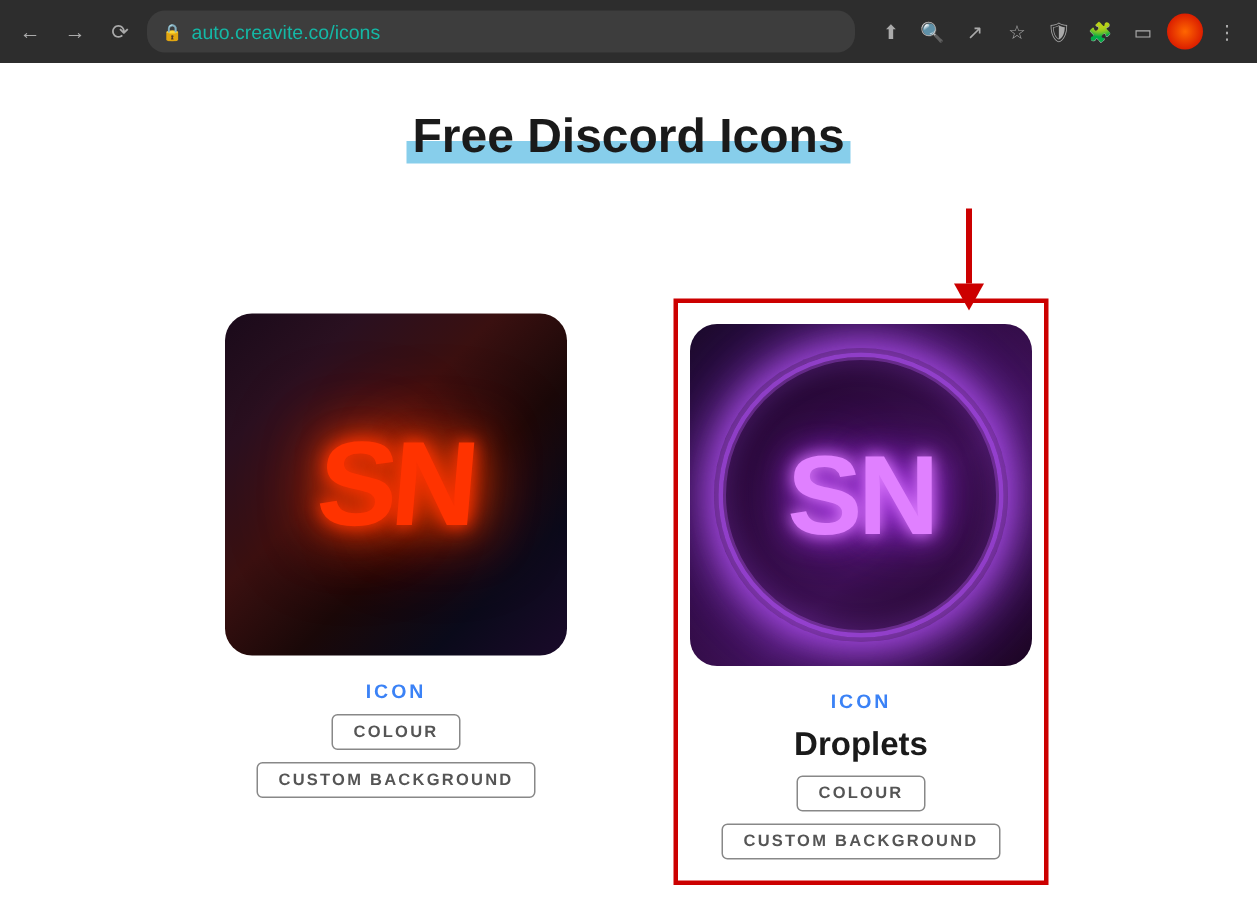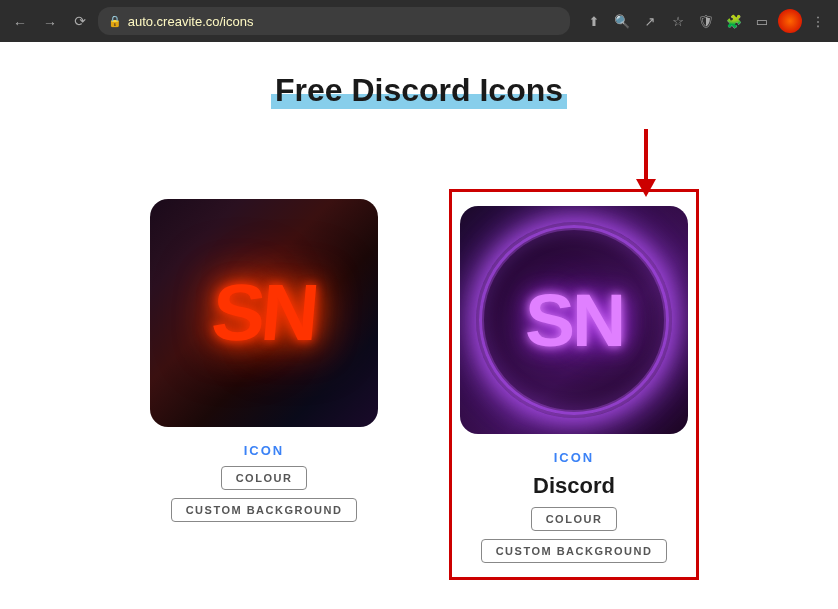--- a/index.html
+++ b/index.html
@@ -44,21 +44,21 @@
       padding: 0 10px;
       gap: 6px;
     }
 
     .lock-icon {
       color: #aaa;
       font-size: 11px;
     }
 
     .address-text {
-      color: #fef9c3;
+      color: #14b8a6;
       font-size: 13px;
     }
 
     .toolbar-icons {
       display: flex;
       align-items: center;
       gap: 4px;
       margin-left: 6px;
     }
 
@@ -90,21 +90,21 @@
       display: flex;
       flex-direction: column;
       align-items: center;
       padding: 30px 20px 40px;
     }
 
     .page-title {
       font-size: 32px;
       font-weight: 900;
       color: #1a1a1a;
-      margin-bottom: 20px;
+      margin-bottom: 30px;
       background: linear-gradient(180deg, transparent 60%, #87ceeb 60%);
       padding: 0 4px;
       text-align: center;
     }
 
     .arrow-container {
       position: relative;
       width: 700px;
       height: 60px;
       margin-bottom: 0;
@@ -304,20 +304,20 @@
     </div>
 
     <div class="icon-card highlighted">
       <div class="icon-image thunder-img">
         <div class="thunder-ring-glow"></div>
         <div class="thunder-ring"></div>
         <span class="sn-neon-purple">SN</span>
       </div>
       <div class="highlighted-bottom">
         <span class="icon-label">ICON</span>
-        <span class="icon-name">Discord</span>
+        <span class="icon-name">Droplets</span>
         <button class="tag-btn">COLOUR</button>
         <button class="tag-btn">CUSTOM BACKGROUND</button>
       </div>
     </div>
 
   </div>
 </div>
 
 </body></html>

